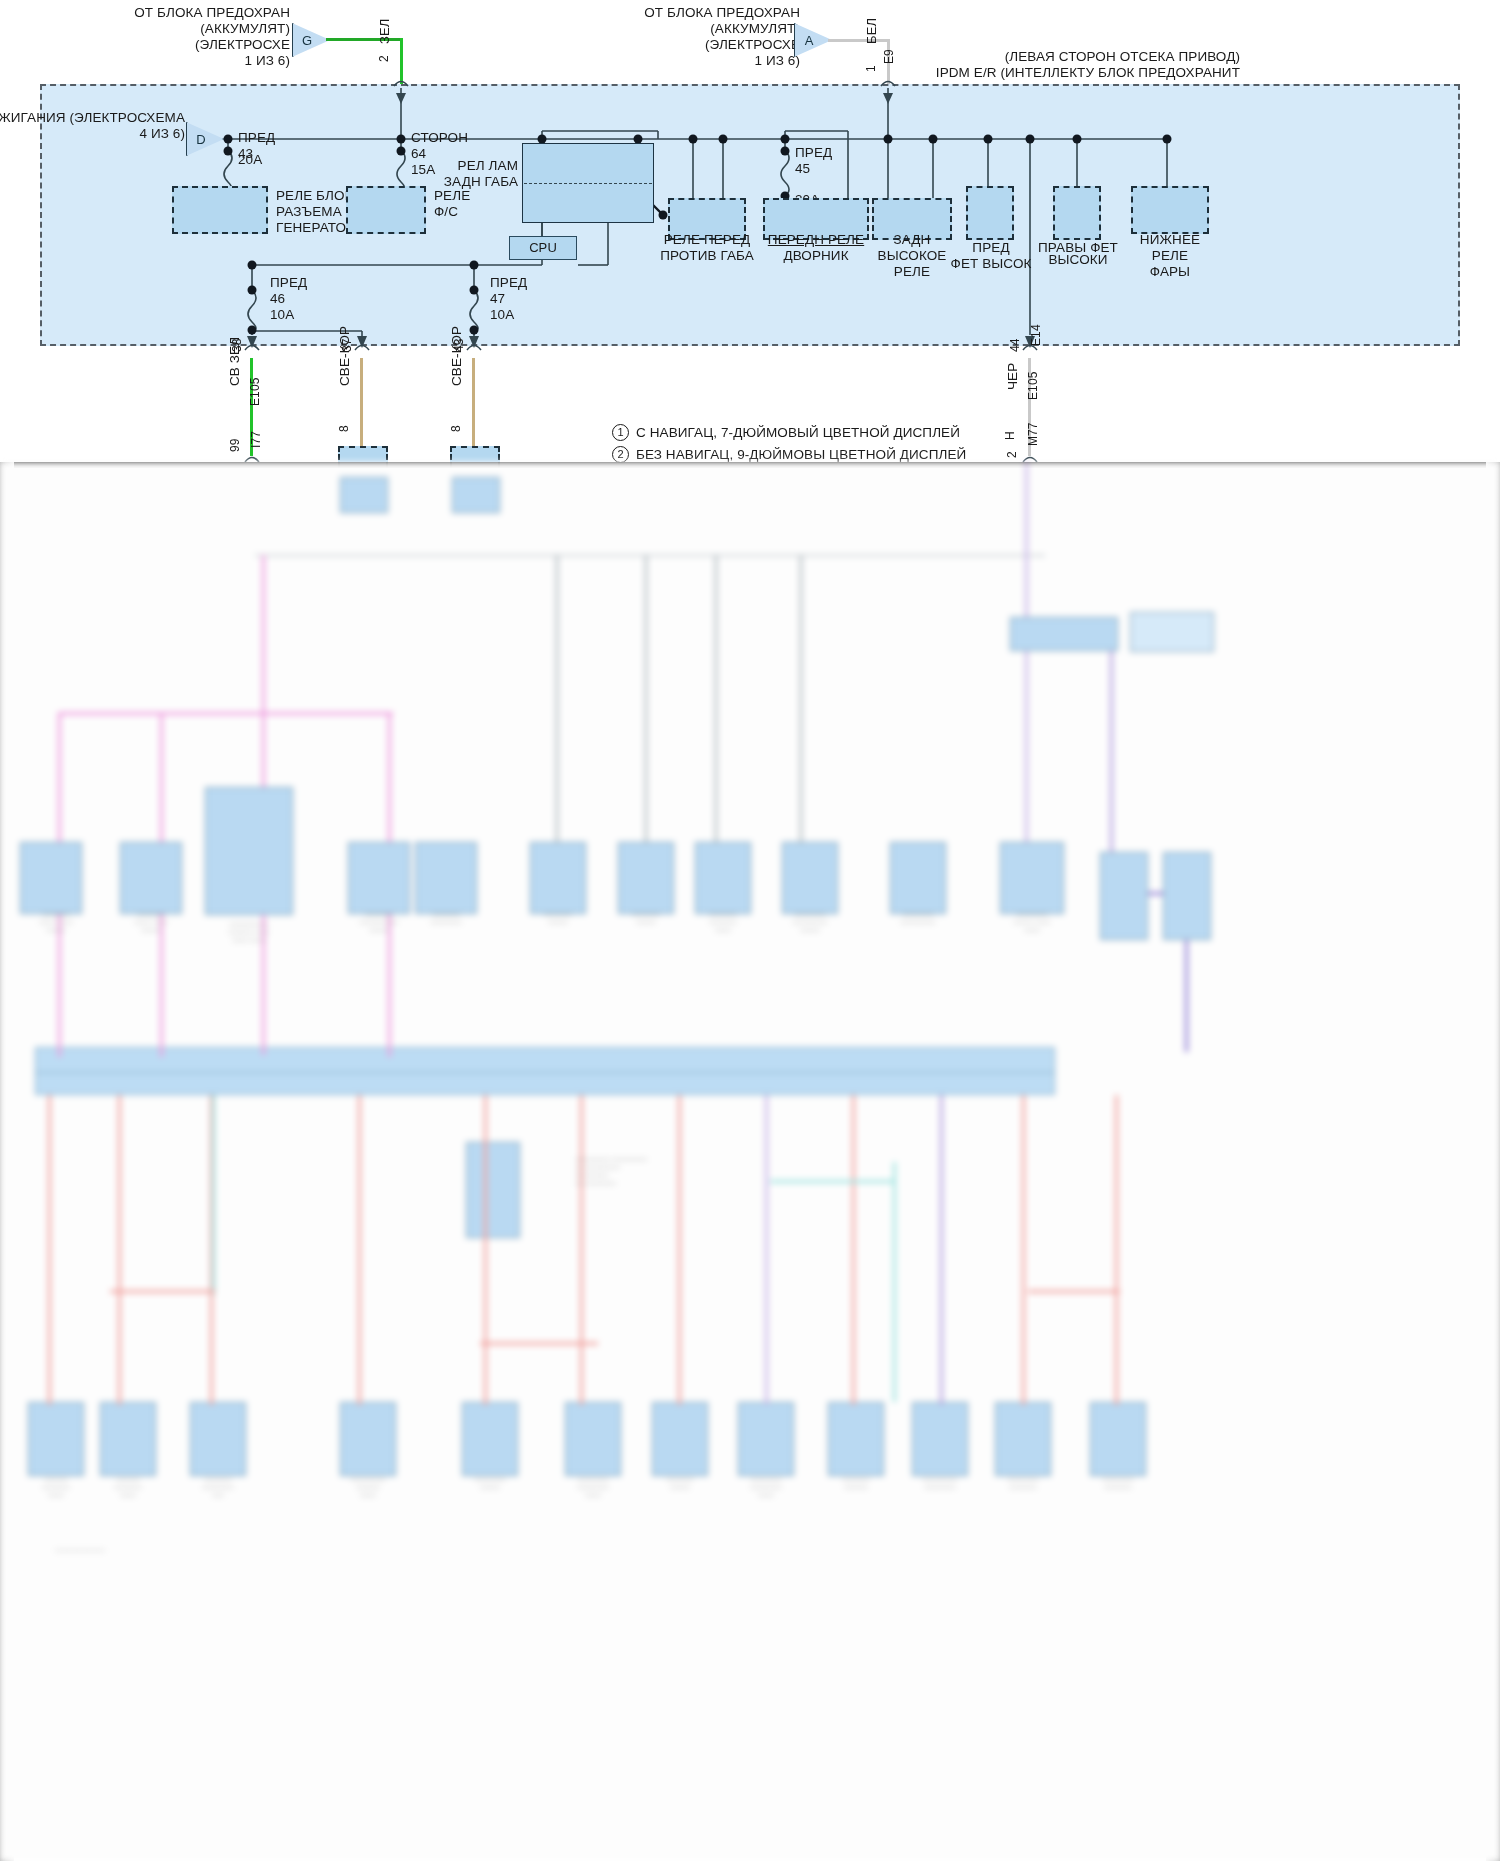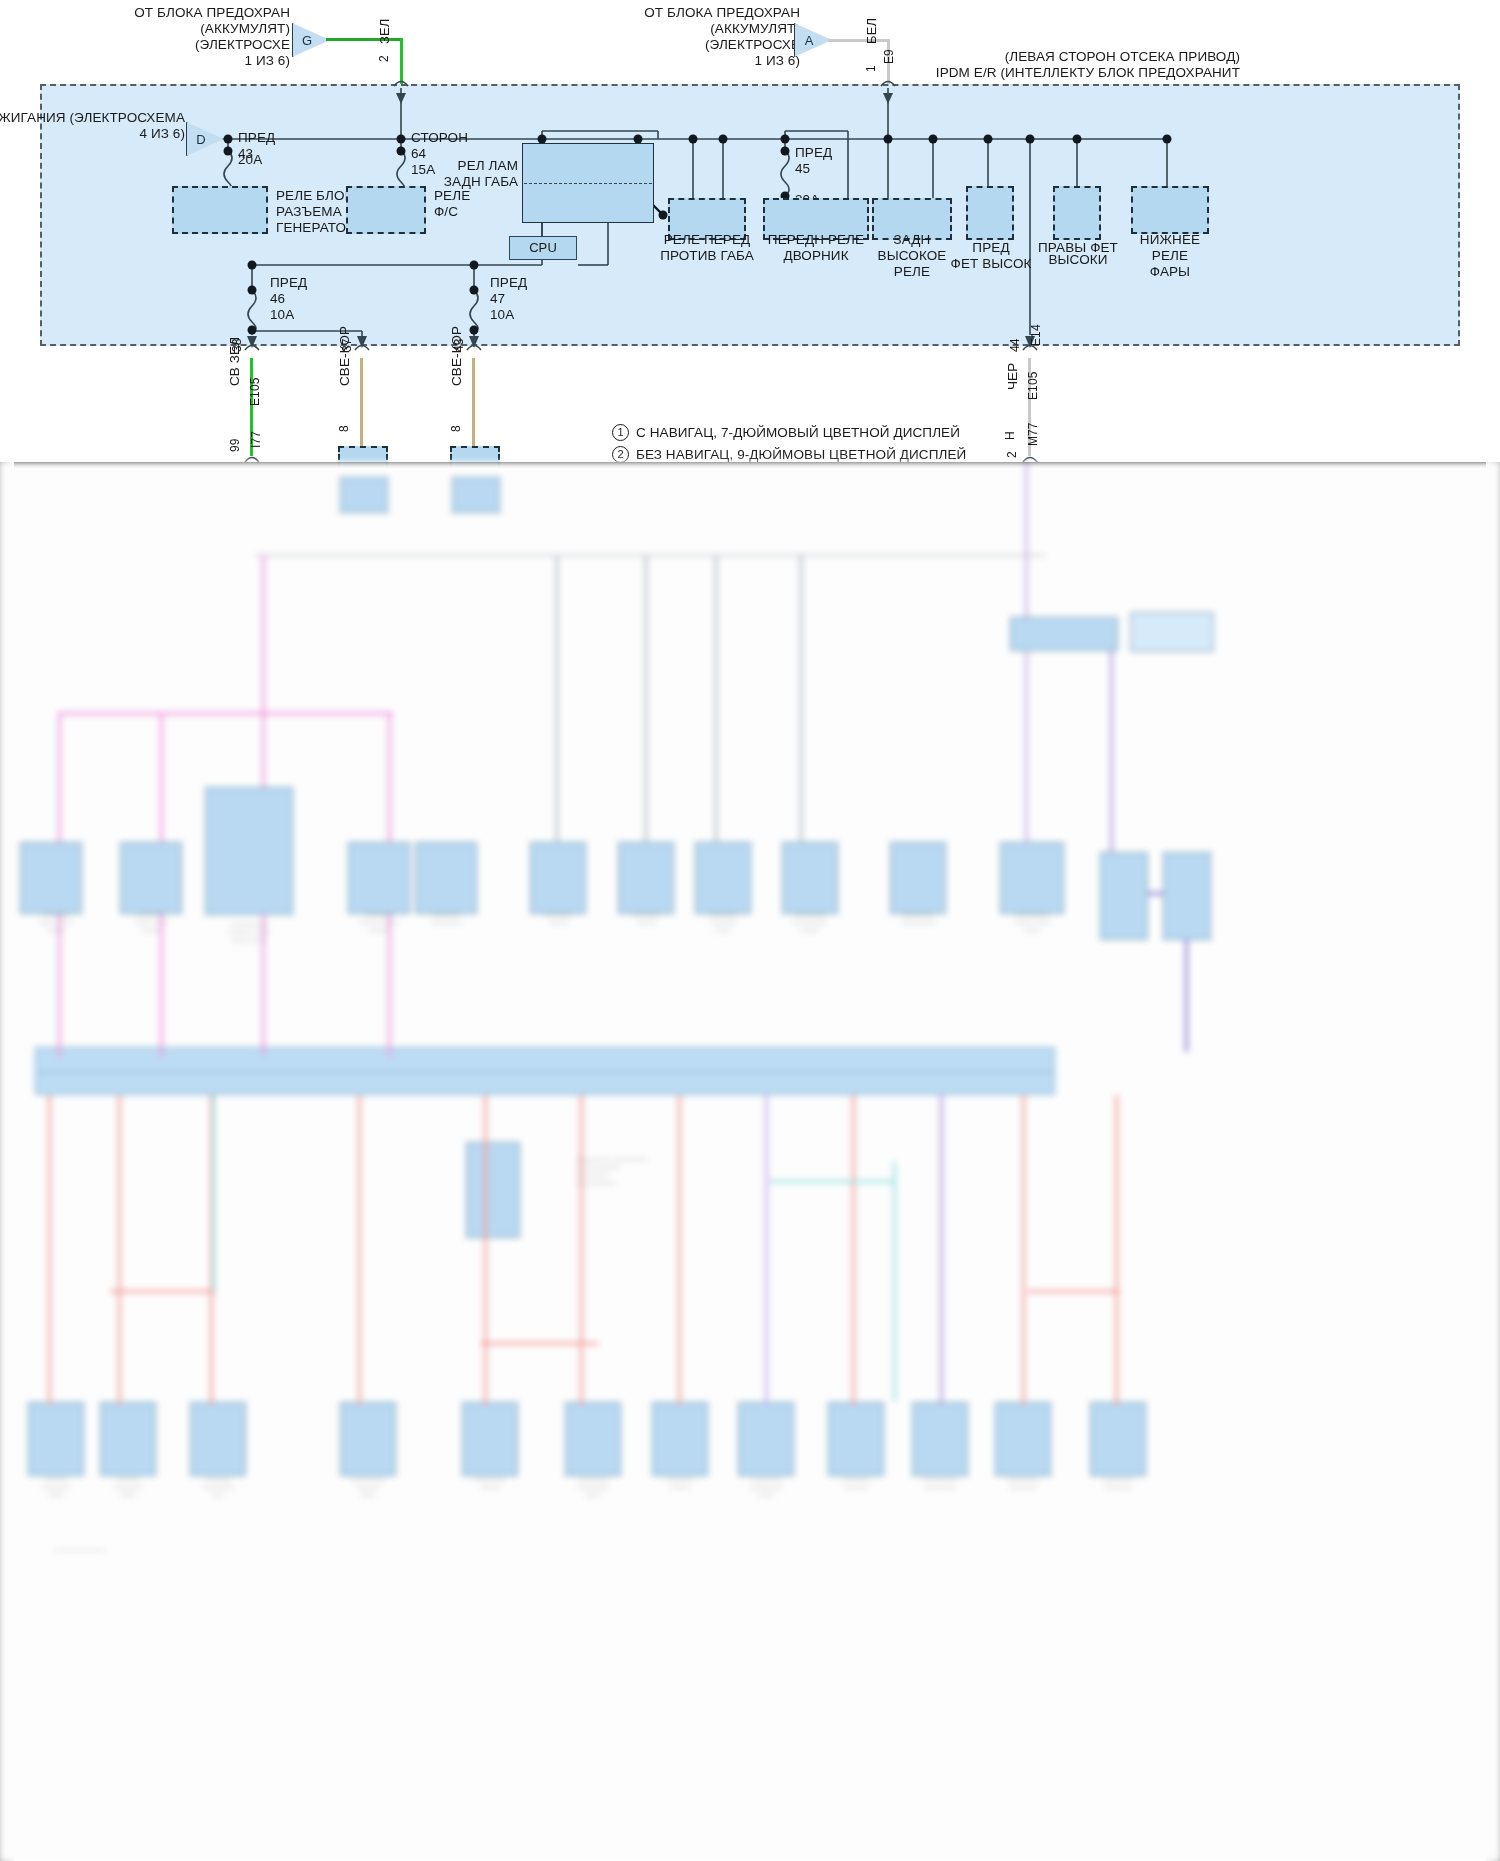--- a/index.html
+++ b/index.html
@@ -329,21 +329,21 @@
   <div class="lbl r" style="left:518px; top:174px;">ЗАДН ГАБА</div>
 
   <div class="boxsolid" style="left:509px; top:236px; width:68px; height:24px; border-color:#2a4a5e;"></div>
   <div class="lbl c" style="left:543px; top:240px; font-size:13px;">CPU</div>
 
   <div class="boxdash" style="left:668px; top:198px; width:78px; height:42px;"></div>
   <div class="lbl c" style="left:707px; top:232px;">РЕЛЕ ПЕРЕД</div>
   <div class="lbl c" style="left:707px; top:248px;">ПРОТИВ ГАБА</div>
 
   <div class="boxdash" style="left:763px; top:198px; width:106px; height:42px;"></div>
-  <div class="lbl c" style="left:816px; top:232px;">ПЕРЕДН РЕЛЕ</div>
+  <div class="lbl c" style="left:816px; top:232px;text-decoration:underline;">ПЕРЕДН РЕЛЕ</div>
   <div class="lbl c" style="left:816px; top:248px;">ДВОРНИК</div>
 
   <div class="boxdash" style="left:872px; top:198px; width:80px; height:42px;"></div>
   <div class="lbl c" style="left:912px; top:232px;">ЗАДН</div>
   <div class="lbl c" style="left:912px; top:248px;">ВЫСОКОЕ</div>
   <div class="lbl c" style="left:912px; top:264px;">РЕЛЕ</div>
 
   <div class="boxdash" style="left:966px; top:186px; width:48px; height:54px;"></div>
   <div class="lbl c" style="left:991px; top:240px;">ПРЕД</div>
   <div class="lbl c" style="left:991px; top:256px;">ФЕТ ВЫСОК</div>

